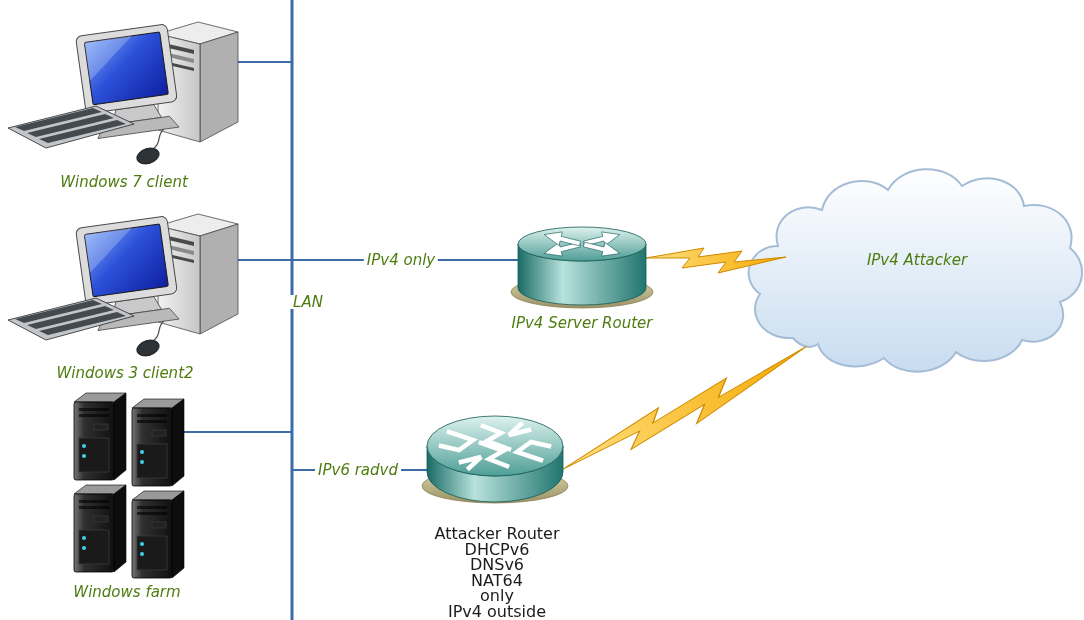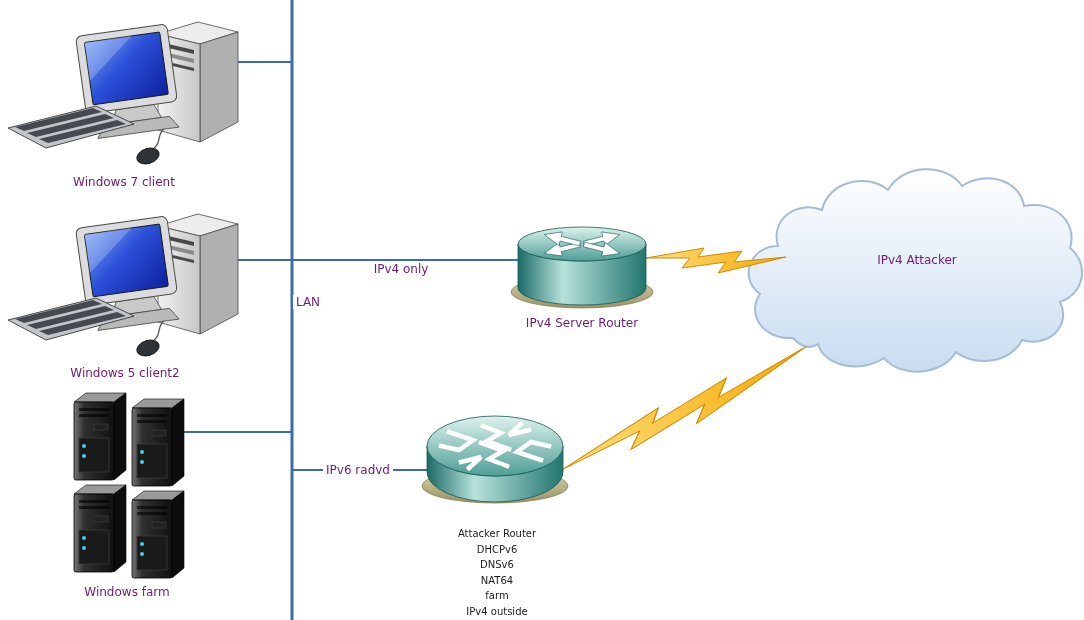--- a/index.html
+++ b/index.html
@@ -1,22 +1,22 @@
 <!DOCTYPE html>
 <html><head>
 <meta charset="utf-8">
 <style>
   html,body{margin:0;padding:0;background:#ffffff;}
   .canvas{position:relative;width:1084px;height:620px;background:#fff;overflow:hidden;
           font-family:"DejaVu Sans","Liberation Sans",sans-serif;}
   .canvas > svg{position:absolute;left:0;top:0;}
-  .lbl{position:absolute;transform:translateX(-50%);font-size:12px;color:#701a75;
-       white-space:nowrap;line-height:14px;}
+  .lbl{position:absolute;transform:translateX(-50%);font-size:15px;color:#4d7c0f;
+       white-space:nowrap;line-height:14px;font-style:italic;}
   .lbl.onl{background:#fff;padding:0 3px;}
-  .stack{position:absolute;transform:translateX(-50%);text-align:center;font-size:10px;
+  .stack{position:absolute;transform:translateX(-50%);text-align:center;font-size:16px;
          color:#1c1c1c;line-height:15.6px;white-space:nowrap;}
 </style>
 </head>
 <body>
 
 <div class="canvas">
 
 <svg width="1084" height="620" viewBox="0 0 1084 620">
   <defs>
     <linearGradient id="gScreen" x1="0" y1="0" x2="1" y2="1">
@@ -149,30 +149,30 @@
       <path d="M46,14 L22,6 L36,-4 L54,0"></path>
       <path d="M-12,-20 L6,-13 L-8,-5 L14,3"></path>
       <path d="M12,20 L-6,13 L8,5 L-14,-3"></path>
       <path d="M-34,16 L-14,11 L-26,22"></path>
       <path d="M34,-16 L14,-11 L26,-22"></path>
     </g>
   </g>
 </svg>
 
 <div class="lbl" style="left:124px;top:175px">Windows 7 client</div>
-<div class="lbl" style="left:125px;top:366px">Windows 5 client2</div>
+<div class="lbl" style="left:125px;top:366px">Windows 3 client2</div>
 <div class="lbl" style="left:127px;top:585px">Windows farm</div>
 <div class="lbl onl" style="left:308px;top:295px">LAN</div>
-<div class="lbl onl" style="left:401px;top:262px">IPv4 only</div>
+<div class="lbl onl" style="left:401px;top:253px">IPv4 only</div>
 <div class="lbl onl" style="left:358px;top:463px">IPv6 radvd</div>
 <div class="lbl" style="left:582px;top:316px">IPv4 Server Router</div>
 <div class="lbl" style="left:917px;top:253px">IPv4 Attacker</div>
 
 <div class="stack" style="left:497px;top:526px">
   <div>Attacker Router</div>
   <div>DHCPv6</div>
   <div>DNSv6</div>
   <div>NAT64</div>
-  <div>farm</div>
+  <div>only</div>
   <div>IPv4 outside</div>
 </div>
 
 </div>
 
 </body></html>

